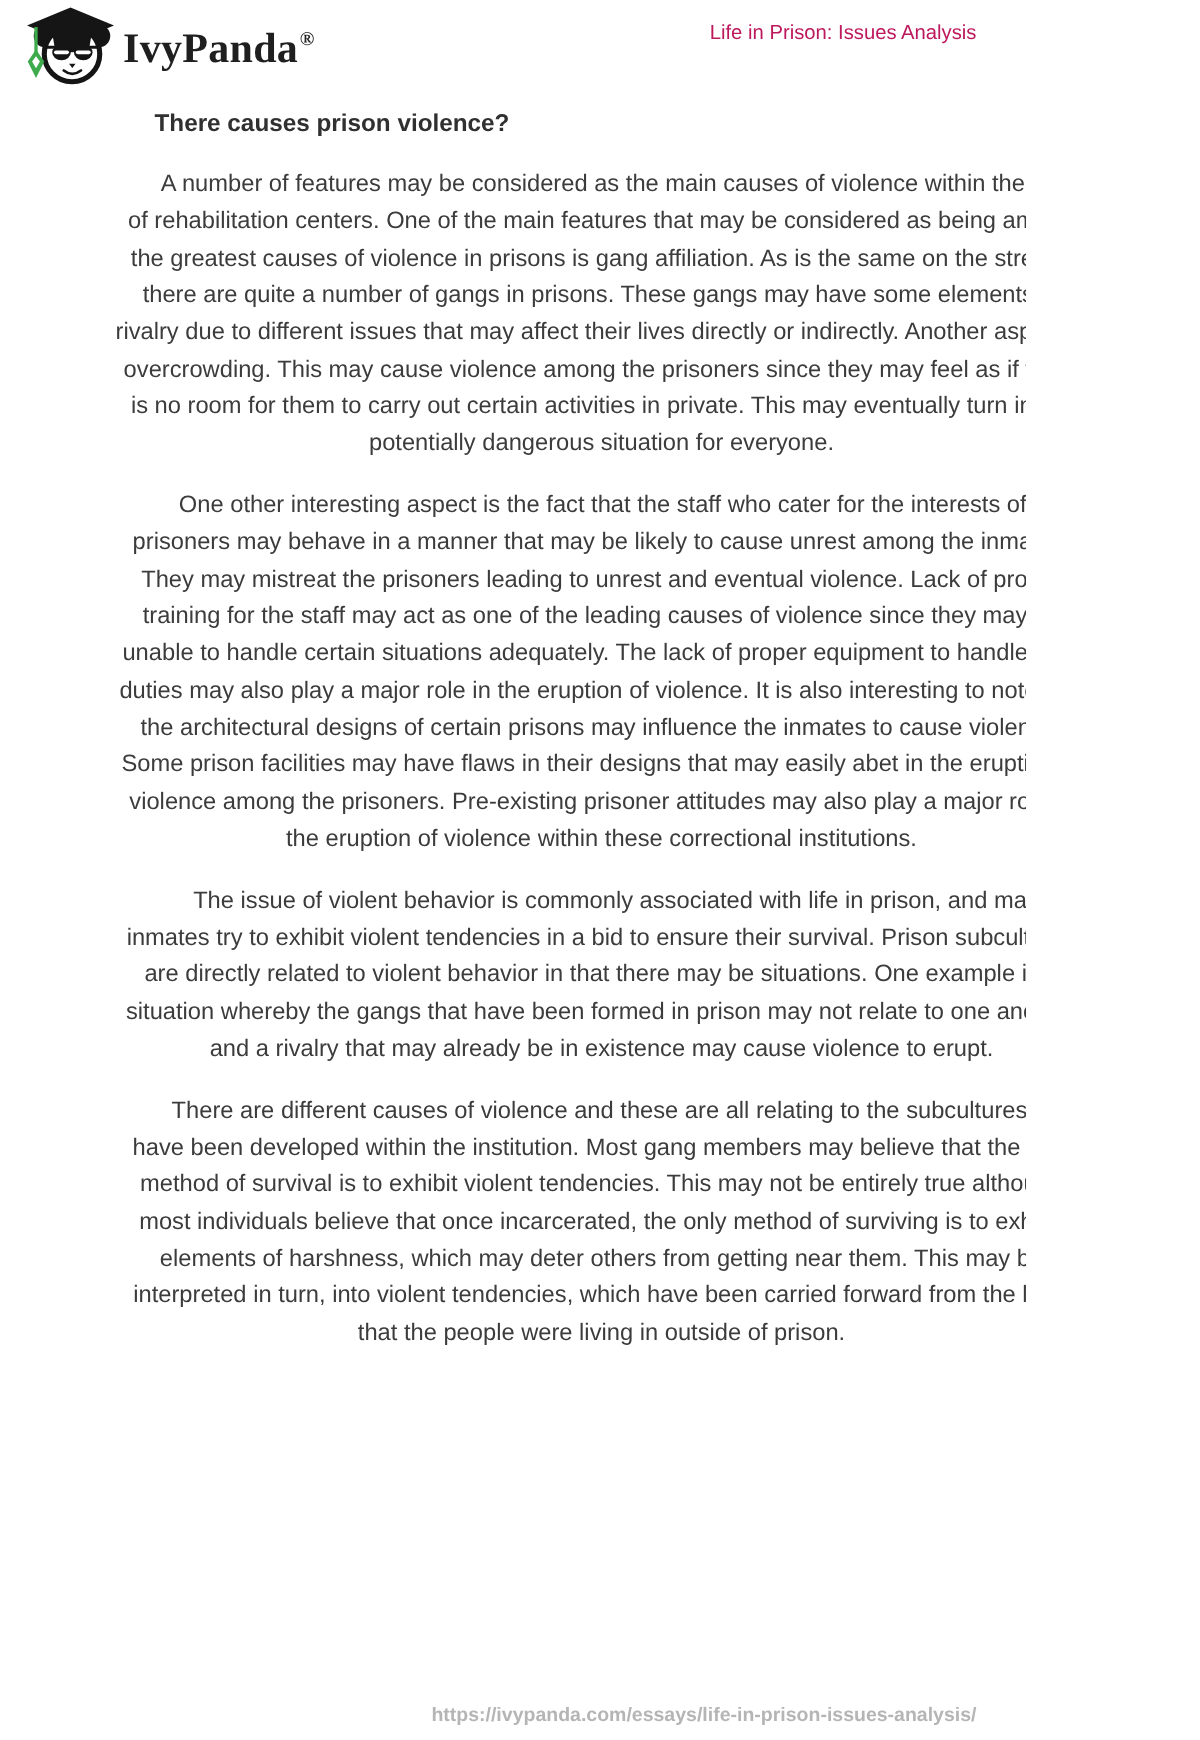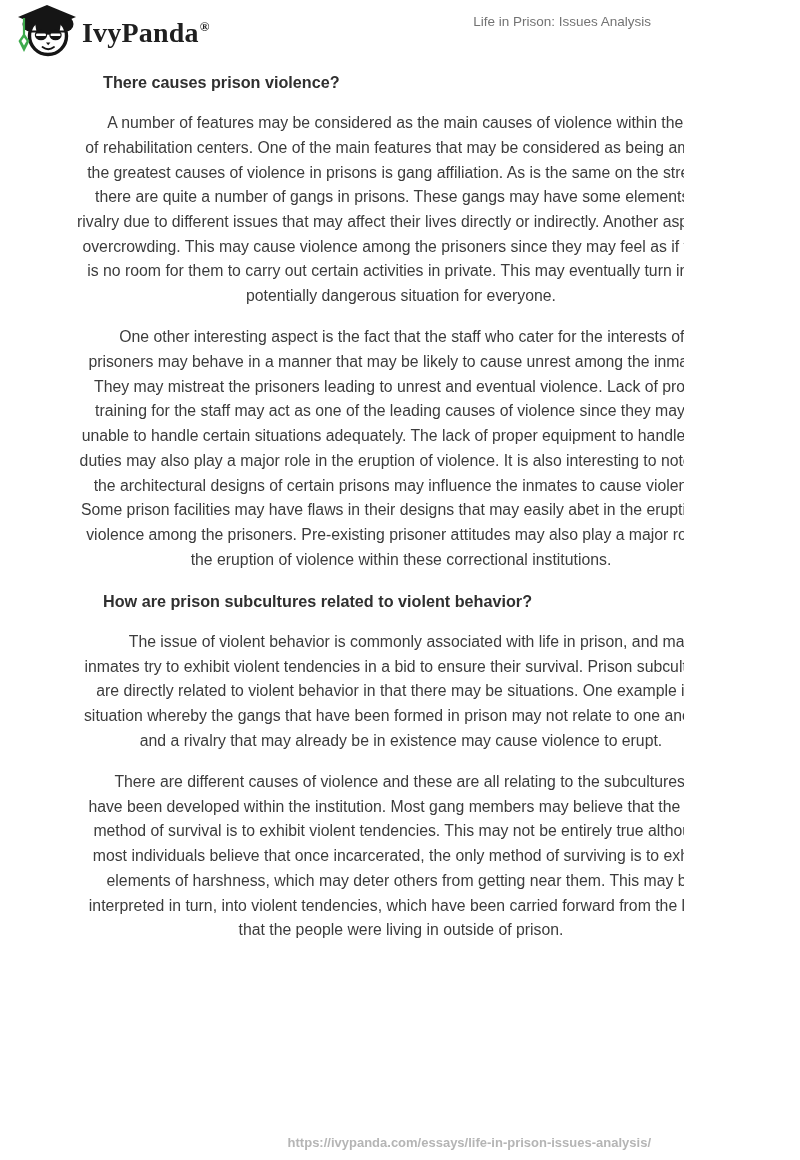--- a/index.html
+++ b/index.html
@@ -45,21 +45,21 @@
     font-size: 13px;
     font-weight: 700;
     vertical-align: 11px;
     margin-left: 1px;
   }
   .doc-title {
     position: absolute;
     right: 33px;
     top: 14px;
     font-size: 13.5px;
-    color: #737373;
+    color: #be185d;
     white-space: nowrap;
   }
 
   
   .article {
     position: absolute;
     top: 70px;
     left: 75px;
     width: 652px;
     font-size: 15.8px;
@@ -129,21 +129,20 @@
   </div>
 
   <div class="article">
 
     <h2>There causes prison violence?</h2>
 
     <p>A number of features may be considered as the main causes of violence within the walls of rehabilitation centers. One of the main features that may be considered as being among the greatest causes of violence in prisons is gang affiliation. As is the same on the streets, there are quite a number of gangs in prisons. These gangs may have some elements of rivalry due to different issues that may affect their lives directly or indirectly. Another aspect is overcrowding. This may cause violence among the prisoners since they may feel as if there is no room for them to carry out certain activities in private. This may eventually turn into a potentially dangerous situation for everyone.</p>
 
     <p>One other interesting aspect is the fact that the staff who cater for the interests of the prisoners may behave in a manner that may be likely to cause unrest among the inmates. They may mistreat the prisoners leading to unrest and eventual violence. Lack of proper training for the staff may act as one of the leading causes of violence since they may be unable to handle certain situations adequately. The lack of proper equipment to handle their duties may also play a major role in the eruption of violence. It is also interesting to note that the architectural designs of certain prisons may influence the inmates to cause violence. Some prison facilities may have flaws in their designs that may easily abet in the eruption of violence among the prisoners. Pre-existing prisoner attitudes may also play a major role in the eruption of violence within these correctional institutions.</p>
 
-    <h2>How are prison subcultures related to violent behavior?</h2>
 
     <p>The issue of violent behavior is commonly associated with life in prison, and many inmates try to exhibit violent tendencies in a bid to ensure their survival. Prison subcultures are directly related to violent behavior in that there may be situations. One example is a situation whereby the gangs that have been formed in prison may not relate to one another and a rivalry that may already be in existence may cause violence to erupt.</p>
 
     <p>There are different causes of violence and these are all relating to the subcultures that have been developed within the institution. Most gang members may believe that the only method of survival is to exhibit violent tendencies. This may not be entirely true although most individuals believe that once incarcerated, the only method of surviving is to exhibit elements of harshness, which may deter others from getting near them. This may be interpreted in turn, into violent tendencies, which have been carried forward from the lives that the people were living in outside of prison.</p>
   </div>
 
   <div class="footer-url">https://ivypanda.com/essays/life-in-prison-issues-analysis/</div>
 
 </div>
 

